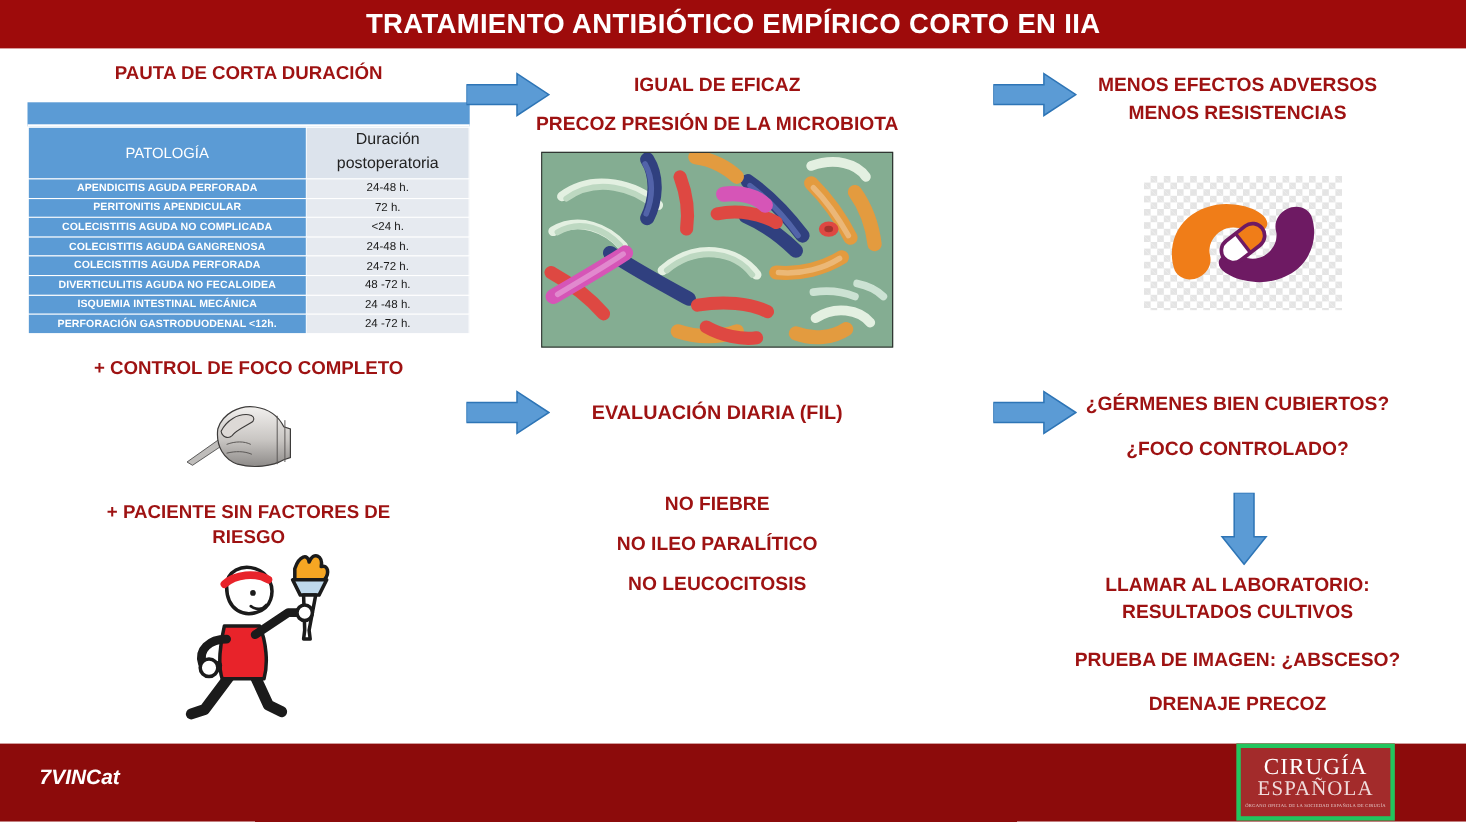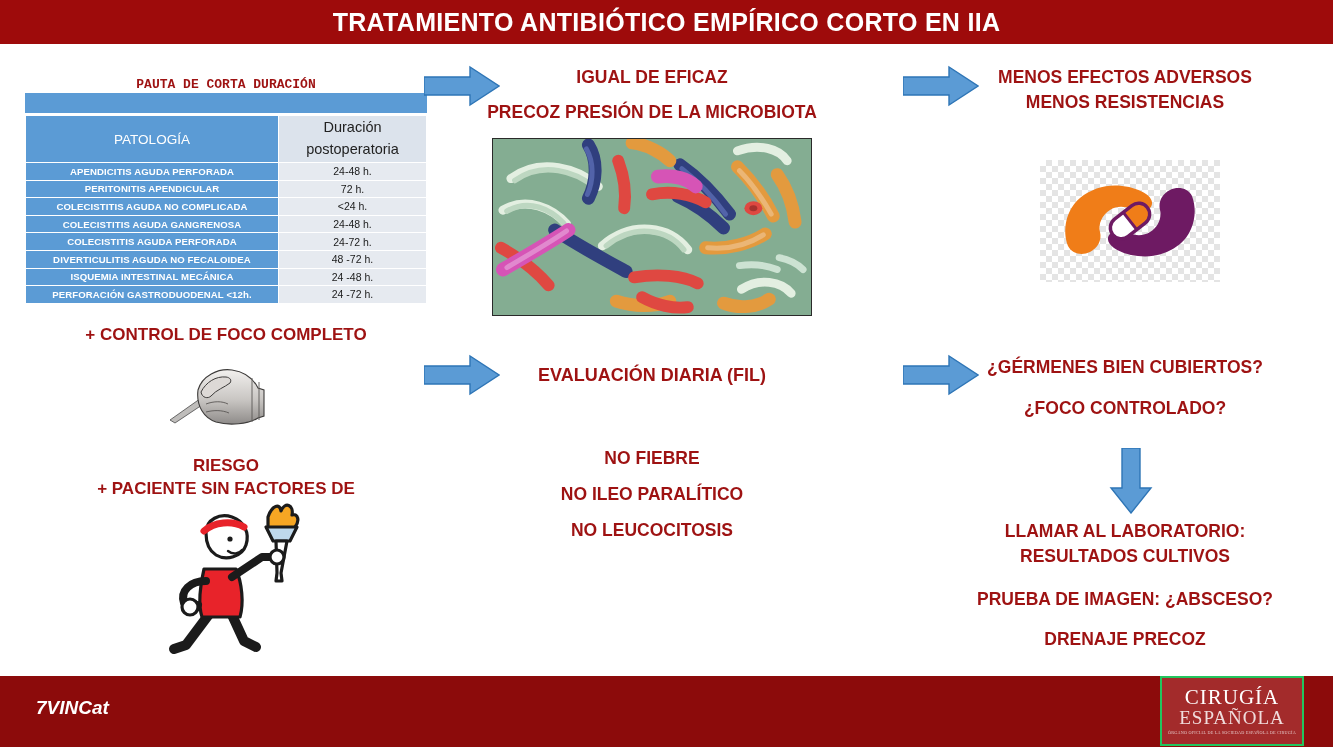--- a/index.html
+++ b/index.html
@@ -45,24 +45,24 @@
     position: absolute;
     left: 36px; top: 21px;
     color: #ffffff;
     font-size: 19px;
     font-weight: bold;
     font-style: italic;
     text-align: center;
   }
   .journal-logo {
     position: absolute;
-    left: 1160px; top: 676px;
+    left: 1124px; top: 676px;
     width: 144px; height: 70px;
     background: #A32B2B;
-    border: 2px solid #22c55e;
+    border: 4px solid #22c55e;
     box-sizing: border-box;
     display: flex;
     flex-direction: column;
     align-items: center;
     justify-content: center;
     font-family: "Liberation Serif", serif;
     overflow: hidden;
   }
   .journal-logo .jl-1 {
     color: #ffffff;
@@ -190,21 +190,21 @@
     background-position: 0 0, 6px 6px;
   }
 </style>
 </head>
 <body>
 
 <div class="title-bar">
   <span class="title-text">TRATAMIENTO ANTIBIÓTICO EMPÍRICO CORTO EN IIA</span>
 </div>
 
-<div class="hdg" style="left:25px; top:76px; width:402px; font-size:13px;font-family:Liberation Mono, monospace;">PAUTA DE CORTA DURACIÓN</div>
+<div class="hdg" style="left:25px; top:56px; width:402px; font-size:17px;">PAUTA DE CORTA DURACIÓN</div>
 
 <div class="table-wrap">
   <div class="tbl-topbar"></div>
   <table class="patho">
     <thead>
       <tr>
         <th class="th-path">PATOLOGÍA</th>
         <th class="th-dur">
           <div>Duración</div>
           <div>postoperatoria</div>
@@ -270,22 +270,22 @@
 
     <path d="M38 44 C46 41 54 41 60 44" fill="none" stroke="#5a5755" stroke-width="0.9"></path>
     <path d="M38 52 C46 50 54 50 61 53" fill="none" stroke="#5a5755" stroke-width="0.9"></path>
 
     <path d="M84 18 L84 62" fill="none" stroke="#5a5755" stroke-width="0.9"></path>
     <path d="M91 22 L91 60" fill="none" stroke="#5a5755" stroke-width="0.9"></path>
   </svg>
 </div>
 
 <div class="hdg" style="left:25px; top:455px; width:402px; font-size:17px;">
+  <div>+ PACIENTE SIN FACTORES DE</div>
   <div>RIESGO</div>
-  <div>+ PACIENTE SIN FACTORES DE</div>
 </div>
 
 <div class="runner-img">
   <svg viewBox="0 0 180 165" width="180" height="165" aria-hidden="true">
     <g stroke="#1b1b1b" stroke-width="3.2" stroke-linecap="round" stroke-linejoin="round">
 
       <path d="M128 22 C132 10 140 8 141 16 C145 6 154 10 152 20 C158 18 160 26 155 32
                C150 38 132 38 128 32 Z" fill="#F6A623"></path>
 
       <path d="M126 32 L157 32 L150 46 L133 46 Z" fill="#BFD9EC"></path>

